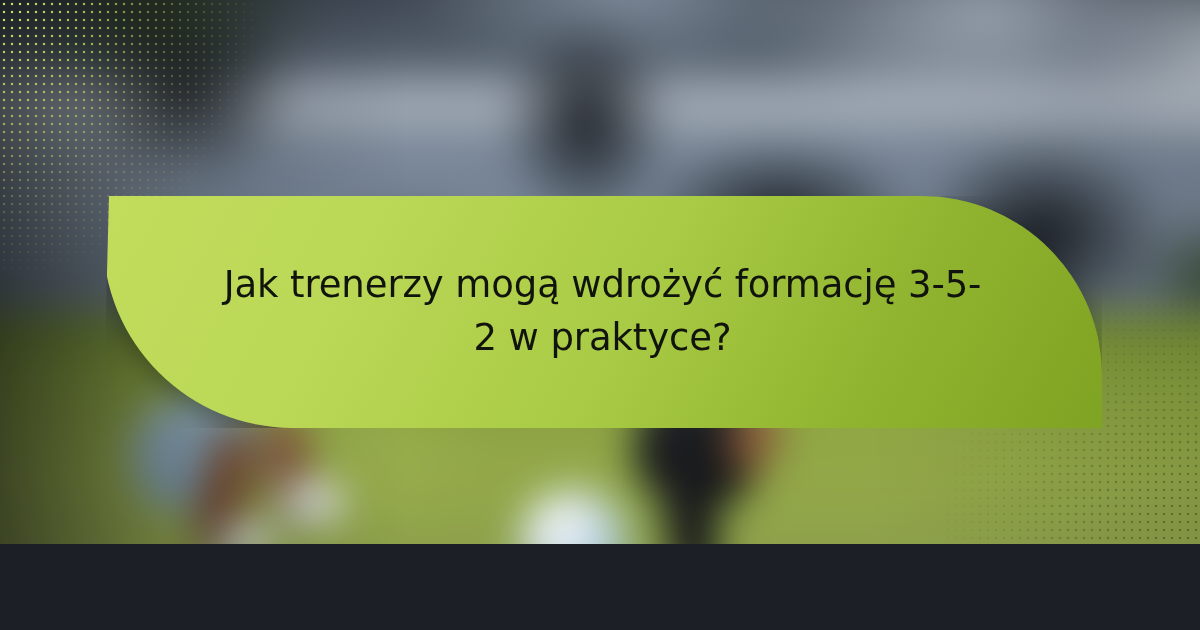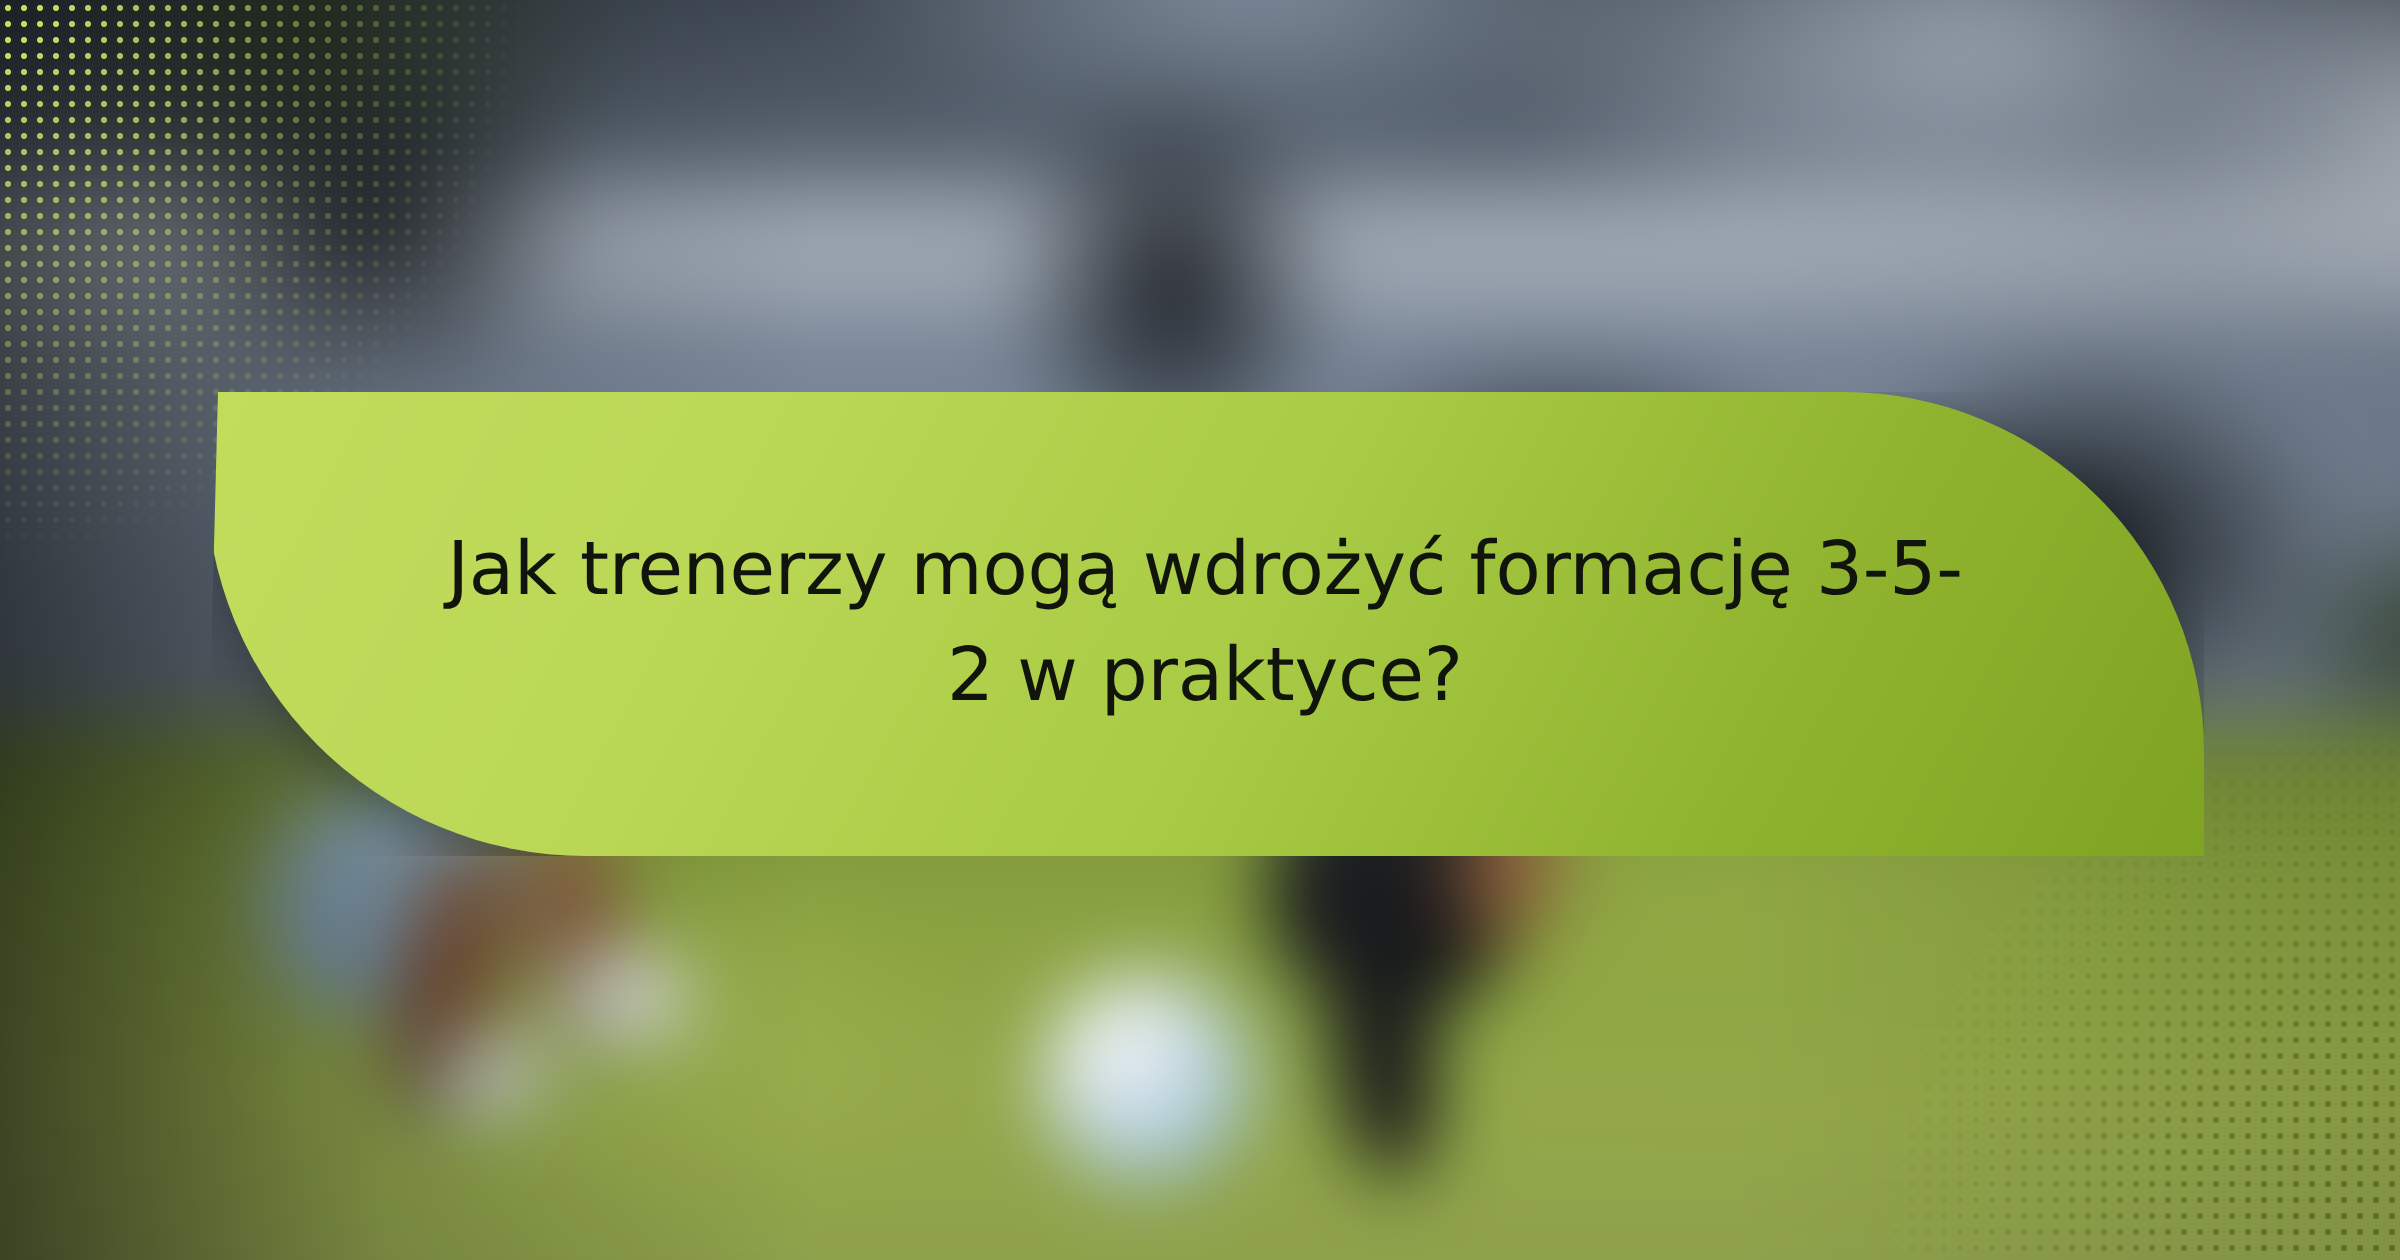--- a/index.html
+++ b/index.html
@@ -7,21 +7,21 @@
     padding: 0;
     width: 1200px;
     height: 630px;
     overflow: hidden;
     background: #1c2026;
   }
 
   .canvas {
     position: relative;
     width: 1200px;
-    height: 630px;
+    height: 544px;
     overflow: hidden;
     font-family: "DejaVu Sans", "Liberation Sans", sans-serif;
   }
 
   
   .bg-photo {
     position: absolute;
     inset: -40px;
     filter: blur(18px) saturate(0.95);
     transform: scale(1.08);

